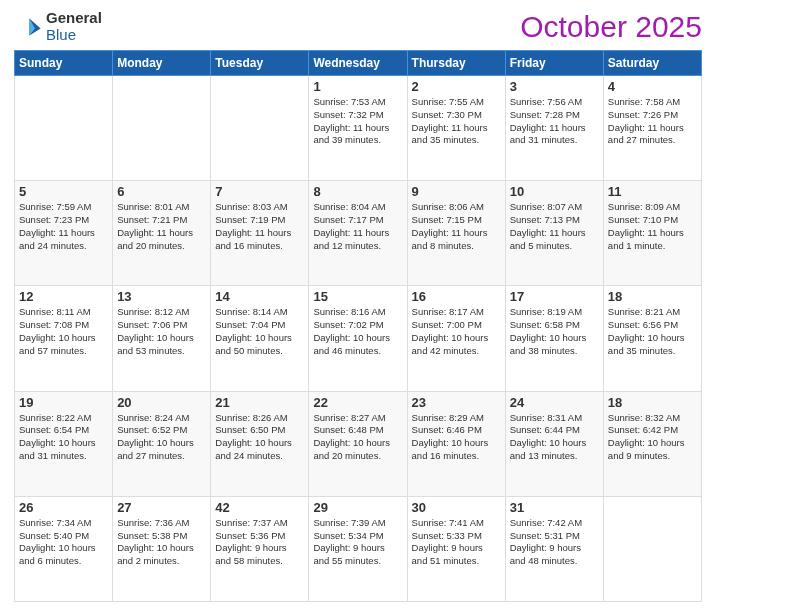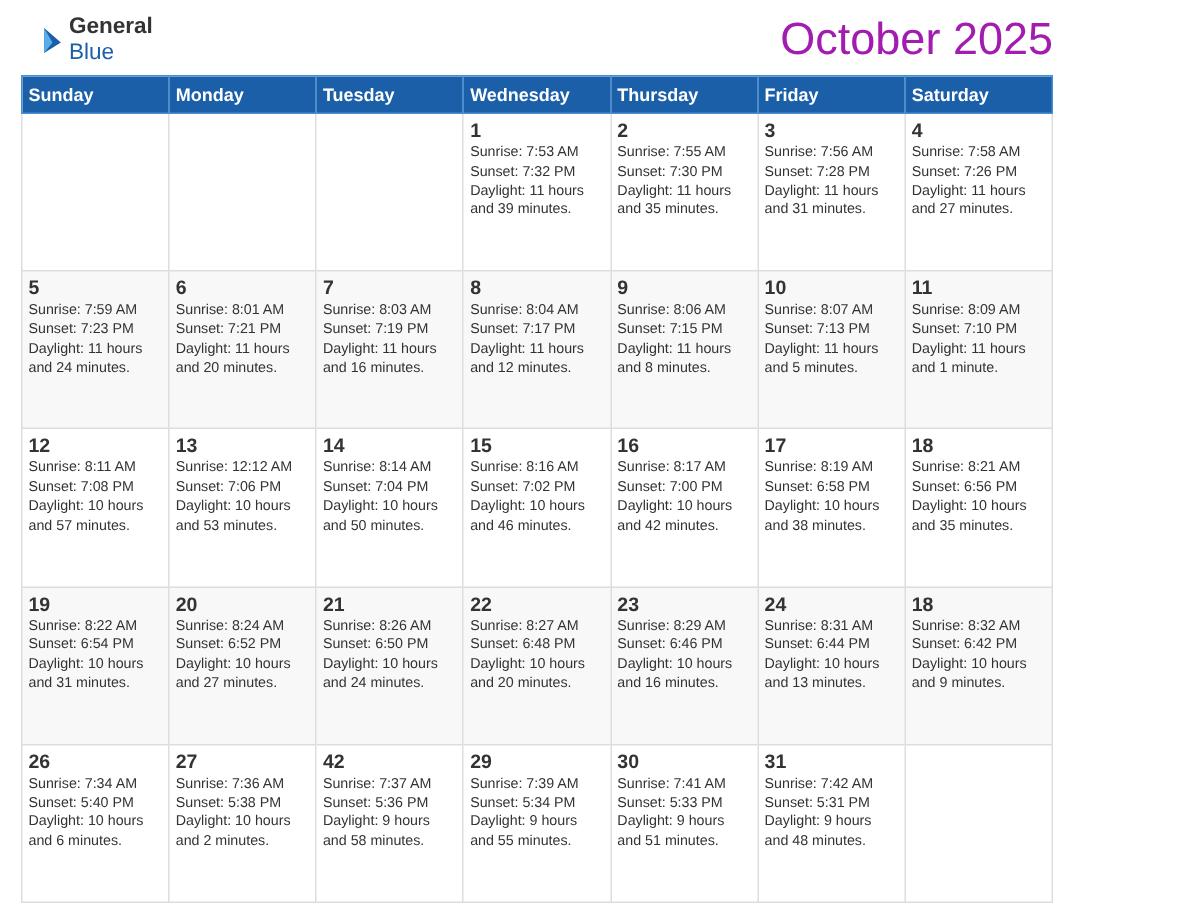--- a/index.html
+++ b/index.html
@@ -225,21 +225,21 @@
         <tr>
           <td>
             <span class="day-num">12</span>
             <div class="day-info">Sunrise: 8:11 AM
 Sunset: 7:08 PM
 Daylight: 10 hours
 and 57 minutes.</div>
           </td>
           <td>
             <span class="day-num">13</span>
-            <div class="day-info">Sunrise: 12:12 AM
+            <div class="day-info">Sunrise: 8:12 AM
 Sunset: 7:06 PM
 Daylight: 10 hours
 and 53 minutes.</div>
           </td>
           <td>
             <span class="day-num">14</span>
             <div class="day-info">Sunrise: 8:14 AM
 Sunset: 7:04 PM
 Daylight: 10 hours
 and 50 minutes.</div>

